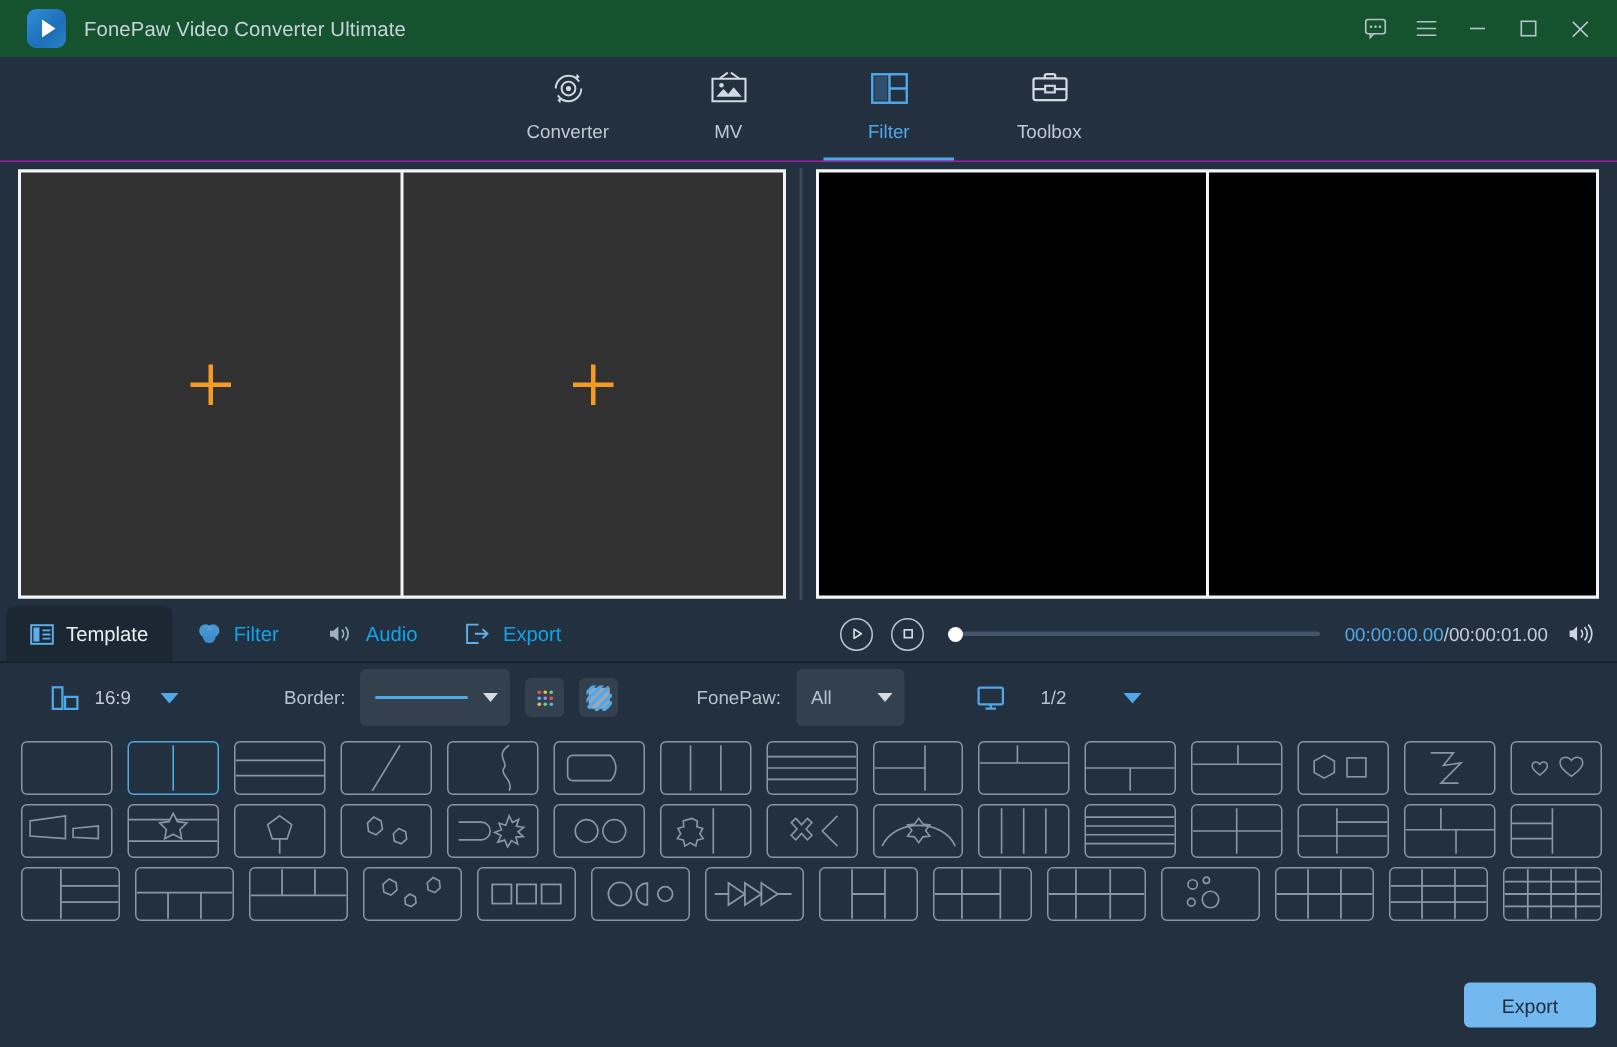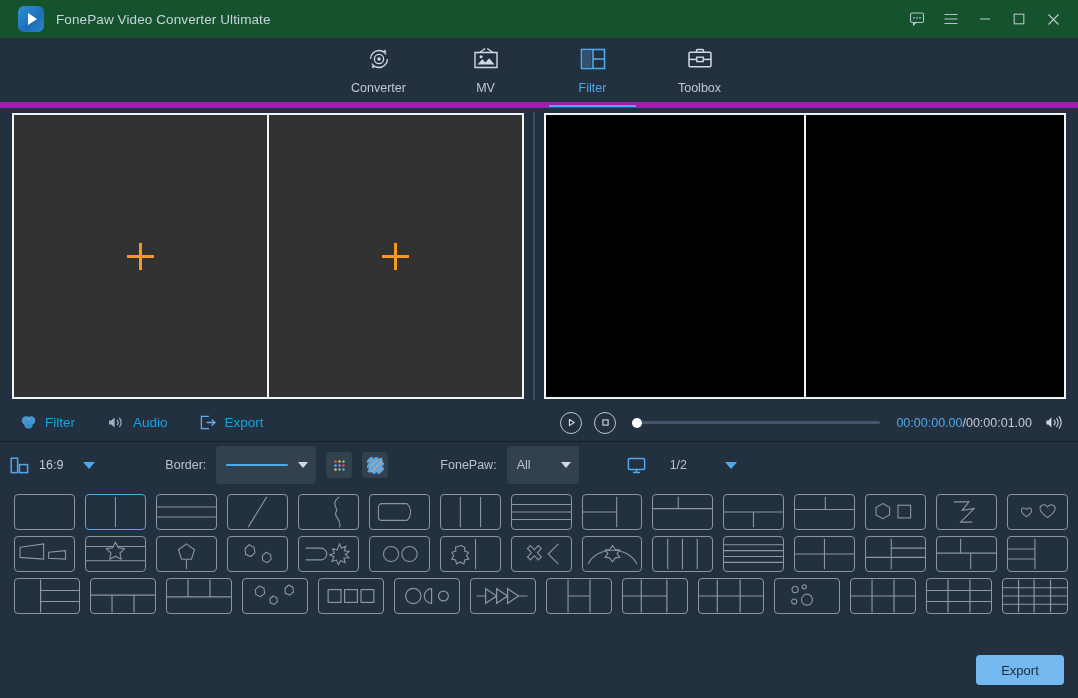--- a/index.html
+++ b/index.html
@@ -48,21 +48,21 @@
     cursor: pointer;
   }
   .win-btn svg { display:block; }
 
   
   .navbar {
     height: 70px; width: 100%;
     background: #23303f;
     display: flex; align-items: flex-start; justify-content: center;
     gap: 0px;
-    border-bottom: 6px solid #a21caf;
+    border-bottom: 1px solid #a21caf;
     position: relative;
   }
   .nav-item {
     width: 107px; height: 69px;
     display: flex; flex-direction: column;
     align-items: center; justify-content: flex-start;
     padding-top: 6px;
     cursor: pointer;
     position: relative;
   }
@@ -188,21 +188,21 @@
     background: #ffffff;
   }
   .time-text { font-size: 12.5px; white-space: nowrap; }
   .time-cur { color: #4fa8e8; }
   .time-tot { color: #c3ccd6; }
 
   
   .toolbar {
     height: 46px; width: 100%;
     display: flex; align-items: center;
-    padding: 0 14px 0 10px;
+    padding: 0 14px 0 34px;
     background: #23303f;
   }
   .tb-group { display: flex; align-items: center; }
   .ratio-label { font-size: 12.5px; color: #c4ccd6; margin-left: 10px; }
   .caret {
     width: 0; height: 0;
     border-left: 6px solid transparent;
     border-right: 6px solid transparent;
     border-top: 7px solid #4fa8e8;
     cursor: pointer;
@@ -381,20 +381,28 @@
   <div class="pane-right">
     <div class="play-canvas">
       <div class="play-cell"></div>
       <div class="play-cell"></div>
     </div>
   </div>
 </div>
 
 <div class="midbar">
   <div class="tabstrip">
+    <div class="tab active">
+      <svg width="16" height="14" viewBox="0 0 16 14">
+        <rect x=".8" y=".8" width="14.4" height="12.4" stroke="#5fb0ea" stroke-width="1.3" fill="none"></rect>
+        <rect x="2.3" y="2.3" width="4" height="9.4" fill="#5fb0ea"></rect>
+        <path d="M8.3 4.2h5.3M8.3 7h5.3M8.3 9.8h5.3" stroke="#5fb0ea" stroke-width="1.2"></path>
+      </svg>
+      <span>Template</span>
+    </div>
     <div class="tab">
       <svg width="17" height="15" viewBox="0 0 17 15">
         <circle cx="6" cy="5.5" r="4.3" fill="#4fa8e8" opacity=".85"></circle>
         <circle cx="11" cy="5.5" r="4.3" fill="#4fa8e8" opacity=".85"></circle>
         <circle cx="8.5" cy="9.4" r="4.3" fill="#3f90cf" opacity=".95"></circle>
       </svg>
       <span>Filter</span>
     </div>
     <div class="tab">
       <svg width="18" height="15" viewBox="0 0 18 15" fill="none">

